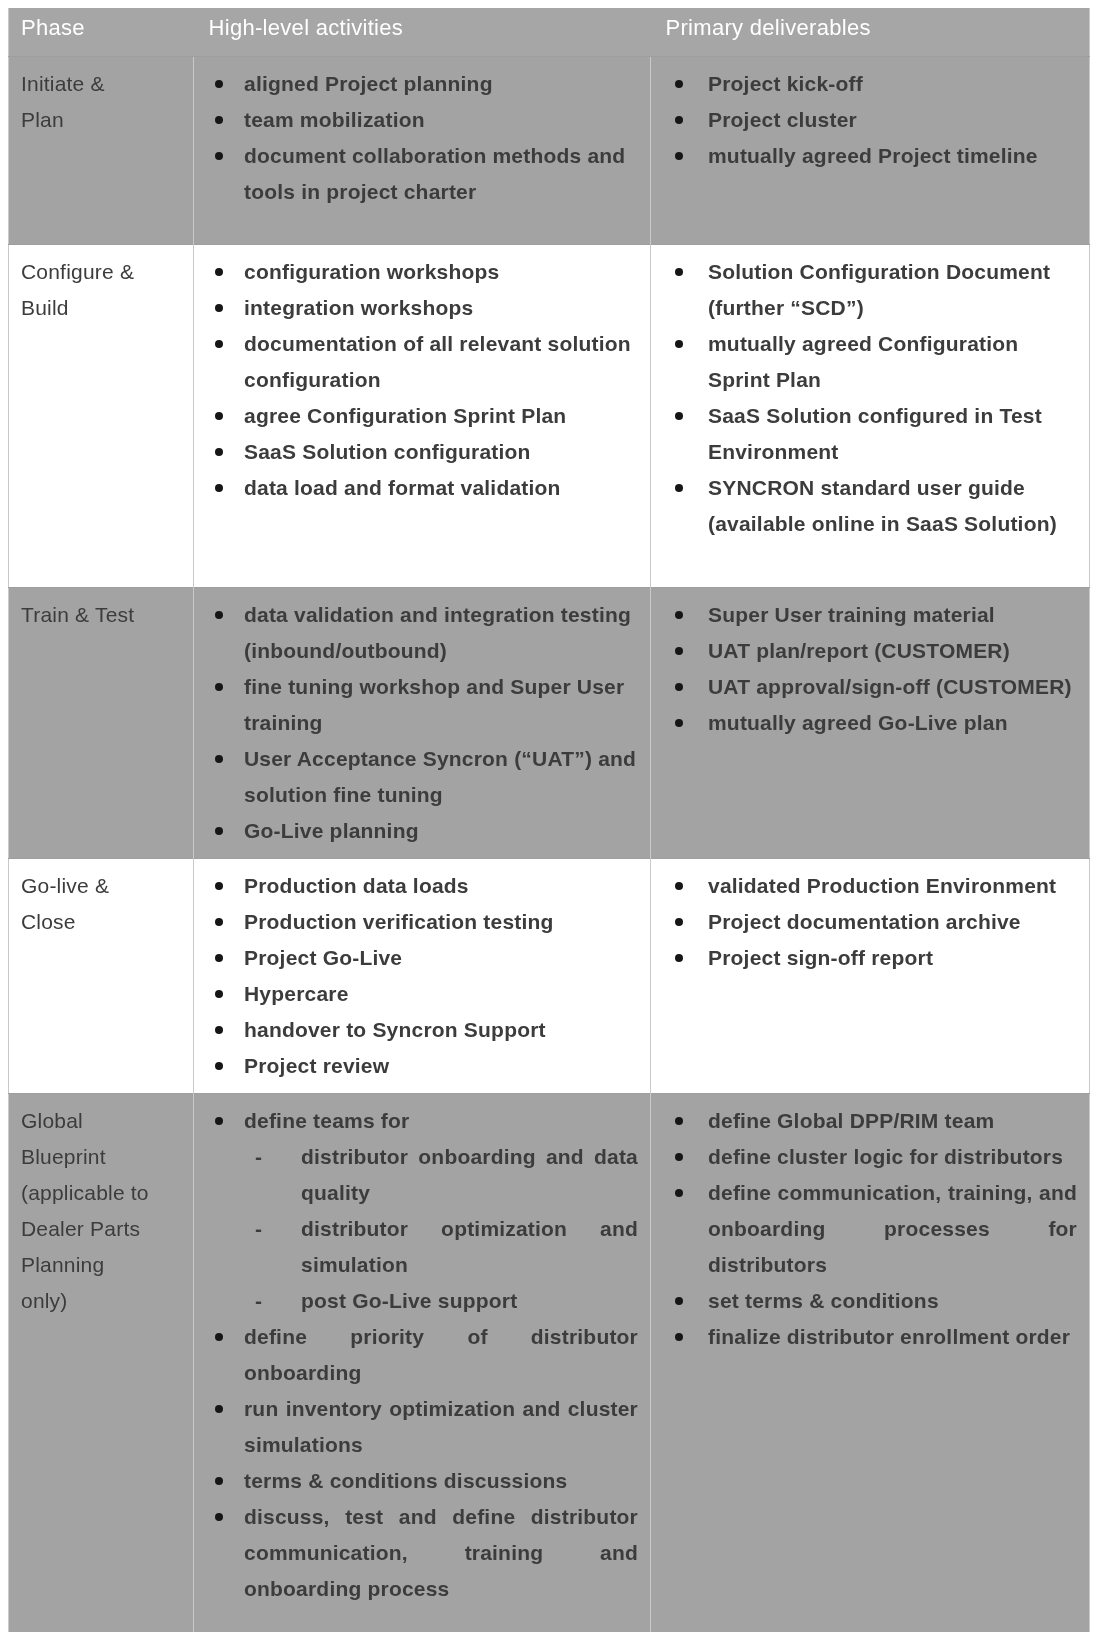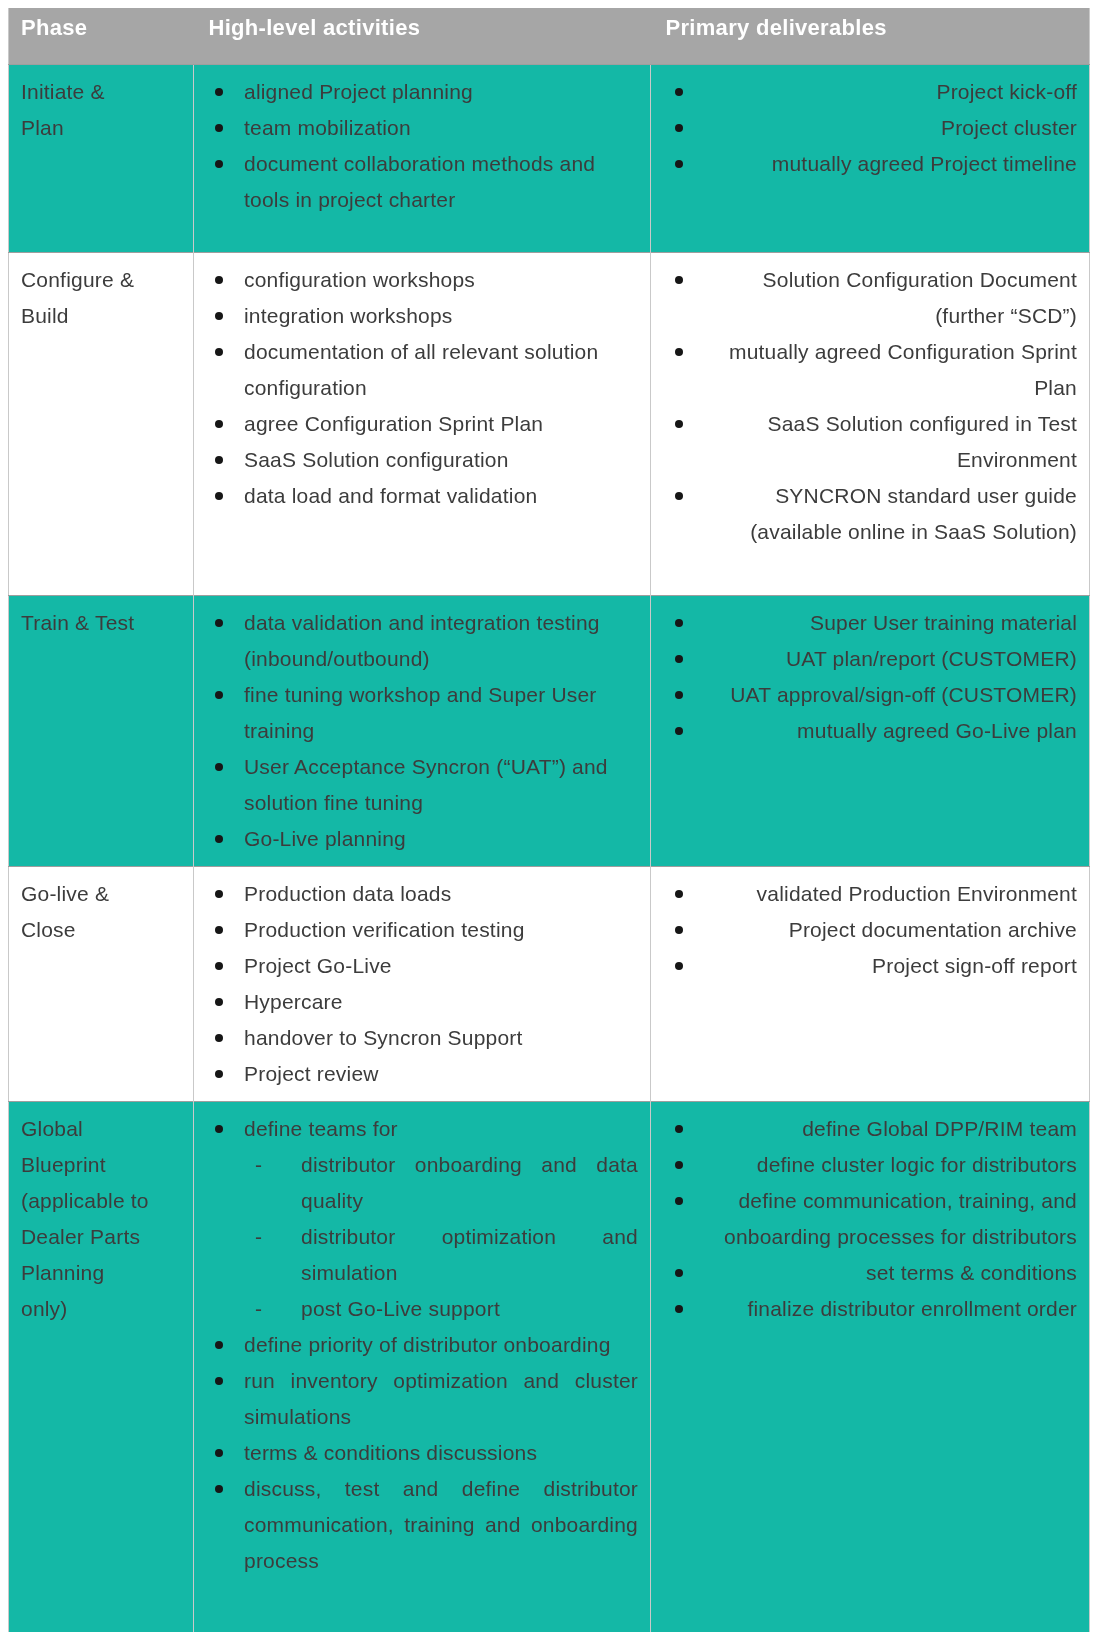--- a/index.html
+++ b/index.html
@@ -26,61 +26,61 @@
     border-bottom: 1px solid #9e9e9e;
   }
   col.c-phase { width: 185px; }
   col.c-act   { width: 457px; }
   col.c-del   { width: 439px; }
 
   thead th {
     background: #a6a6a6;
     color: #ffffff;
     font-size: 22px;
-    font-weight: 700;
+    font-weight: 400;
     letter-spacing: 0.3px;
     text-align: left;
     vertical-align: middle;
     height: 40px;
-    padding: 0 0 16px 15px;
+    padding: 0 0 8px 15px;
     border: none;
   }
   thead th:first-child { padding-left: 12px; }
 
   tbody td {
     vertical-align: top;
     font-size: 21px;
     line-height: 36px;
     letter-spacing: 0.2px;
     background: #ffffff;
     border-top: 1px solid #9e9e9e;
   }
   tbody td + td { border-left: 1px solid #c9c9c9; }
-  tr.shaded td { background: #14b8a6; }
+  tr.shaded td { background: #a3a3a3; }
 
   .phase-cell { padding: 9px 42px 9px 12px; }
   .phase-cell .it { }
 
-  .list-cell { padding: 9px 12px 9px 0; }
+  .list-cell { padding: 9px 12px 9px 0; font-weight: bold; }
 
   .item {
     position: relative;
     padding-left: 50px;
   }
   .item::before {
     content: "";
     position: absolute;
     left: 21px;
     top: 14px;
     width: 8px;
     height: 8px;
     border-radius: 50%;
     background: #161616;
   }
-  .deliverables-cell .item { padding-left: 57px; text-align: right; }
+  .deliverables-cell .item { padding-left: 57px; }
   .deliverables-cell .item::before { left: 24px; }
 
   .sub-item {
     position: relative;
     padding-left: 107px;
   }
   .sub-item::before {
     content: "-";
     position: absolute;
     left: 61px;

